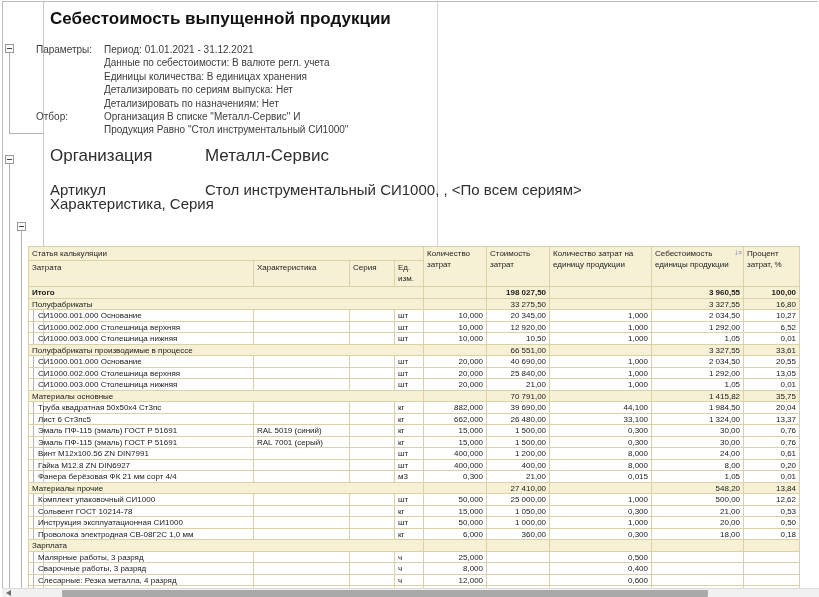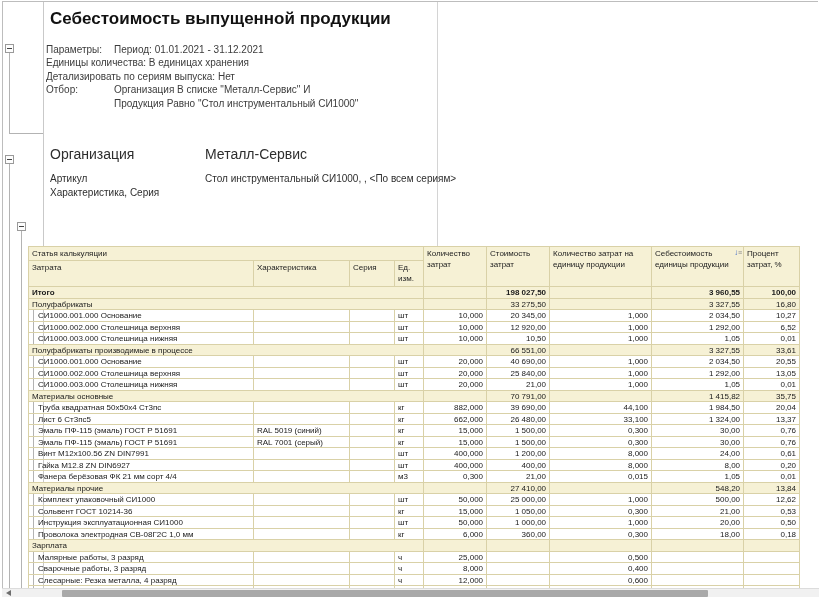--- a/index.html
+++ b/index.html
@@ -30,27 +30,27 @@
   .minus-box::after{
     content:"";position:absolute;left:1px;top:3px;width:5px;height:1px;background:#444;
   }
 
   
   .title{
     position:absolute;left:50px;top:9px;width:400px;
     font-size:17px;font-weight:bold;color:#111;white-space:nowrap;
   }
   .params{
-    position:absolute;left:46px;top:43px;
+    position:absolute;left:36px;top:43px;
     display:grid;grid-template-columns:68px auto;
     font-size:10px;line-height:13.4px;color:#3c3c3c;white-space:nowrap;
   }
   .org{position:absolute;left:50px;top:146px;color:#2e2e2e;}
-  .org-head{display:grid;grid-template-columns:155px auto;font-size:14px;margin-bottom:10px;white-space:nowrap;}
-  .org-fields{display:grid;grid-template-columns:155px auto;font-size:10px;line-height:14px;white-space:nowrap;}
+  .org-head{display:grid;grid-template-columns:155px auto;font-size:17px;margin-bottom:17px;white-space:nowrap;}
+  .org-fields{display:grid;grid-template-columns:155px auto;font-size:15px;line-height:14px;white-space:nowrap;}
 
   
   .cost-table{
     position:absolute;left:28px;top:246px;width:771px;
     border-collapse:collapse;table-layout:fixed;font-size:8px;
   }
   .cost-table col.c1{width:225px;} .cost-table col.c2{width:96px;}
   .cost-table col.c3{width:45px;}  .cost-table col.c4{width:29px;}
   .cost-table col.c5{width:63px;}  .cost-table col.c6{width:63px;}
   .cost-table col.c7{width:102px;} .cost-table col.c8{width:92px;}
@@ -119,25 +119,27 @@
 
   <div class="content-border"></div>
   <div class="header-col-border"></div>
 
   <div class="title">Себестоимость выпущенной продукции</div>
 
   <div class="params">
     <span>Параметры:</span>
     <span>Период: 01.01.2021 - 31.12.2021</span>
     <span></span>
+      <span>Данные по себестоимости: В валюте регл. учета</span>
     <span></span>
       <span>Единицы количества: В единицах хранения</span>
     <span></span>
       <span>Детализировать по сериям выпуска: Нет</span>
     <span></span>
+      <span>Детализировать по назначениям: Нет</span>
     <span>Отбор:</span>
     <span>Организация В списке "Металл-Сервис" И</span>
     <span></span>
       <span>Продукция Равно "Стол инструментальный СИ1000"</span>
   </div>
 
   <div class="org">
     <div class="org-head">
       <span>Организация</span>
       <span>Металл-Сервис</span>
@@ -371,21 +373,21 @@
           <td class="txt"></td>
           <td class="txt"></td>
           <td class="txt">шт</td>
           <td class="num">50,000</td>
           <td class="num">25 000,00</td>
           <td class="num">1,000</td>
           <td class="num">500,00</td>
           <td class="num">12,62</td>
         </tr>
         <tr class="data">
-          <td class="lbl">Сольвент ГОСТ 10214-36</td>
+          <td class="lbl">Сольвент ГОСТ 10214-78</td>
           <td class="txt"></td>
           <td class="txt"></td>
           <td class="txt">кг</td>
           <td class="num">15,000</td>
           <td class="num">1 050,00</td>
           <td class="num">0,300</td>
           <td class="num">21,00</td>
           <td class="num">0,53</td>
         </tr>
         <tr class="data">

